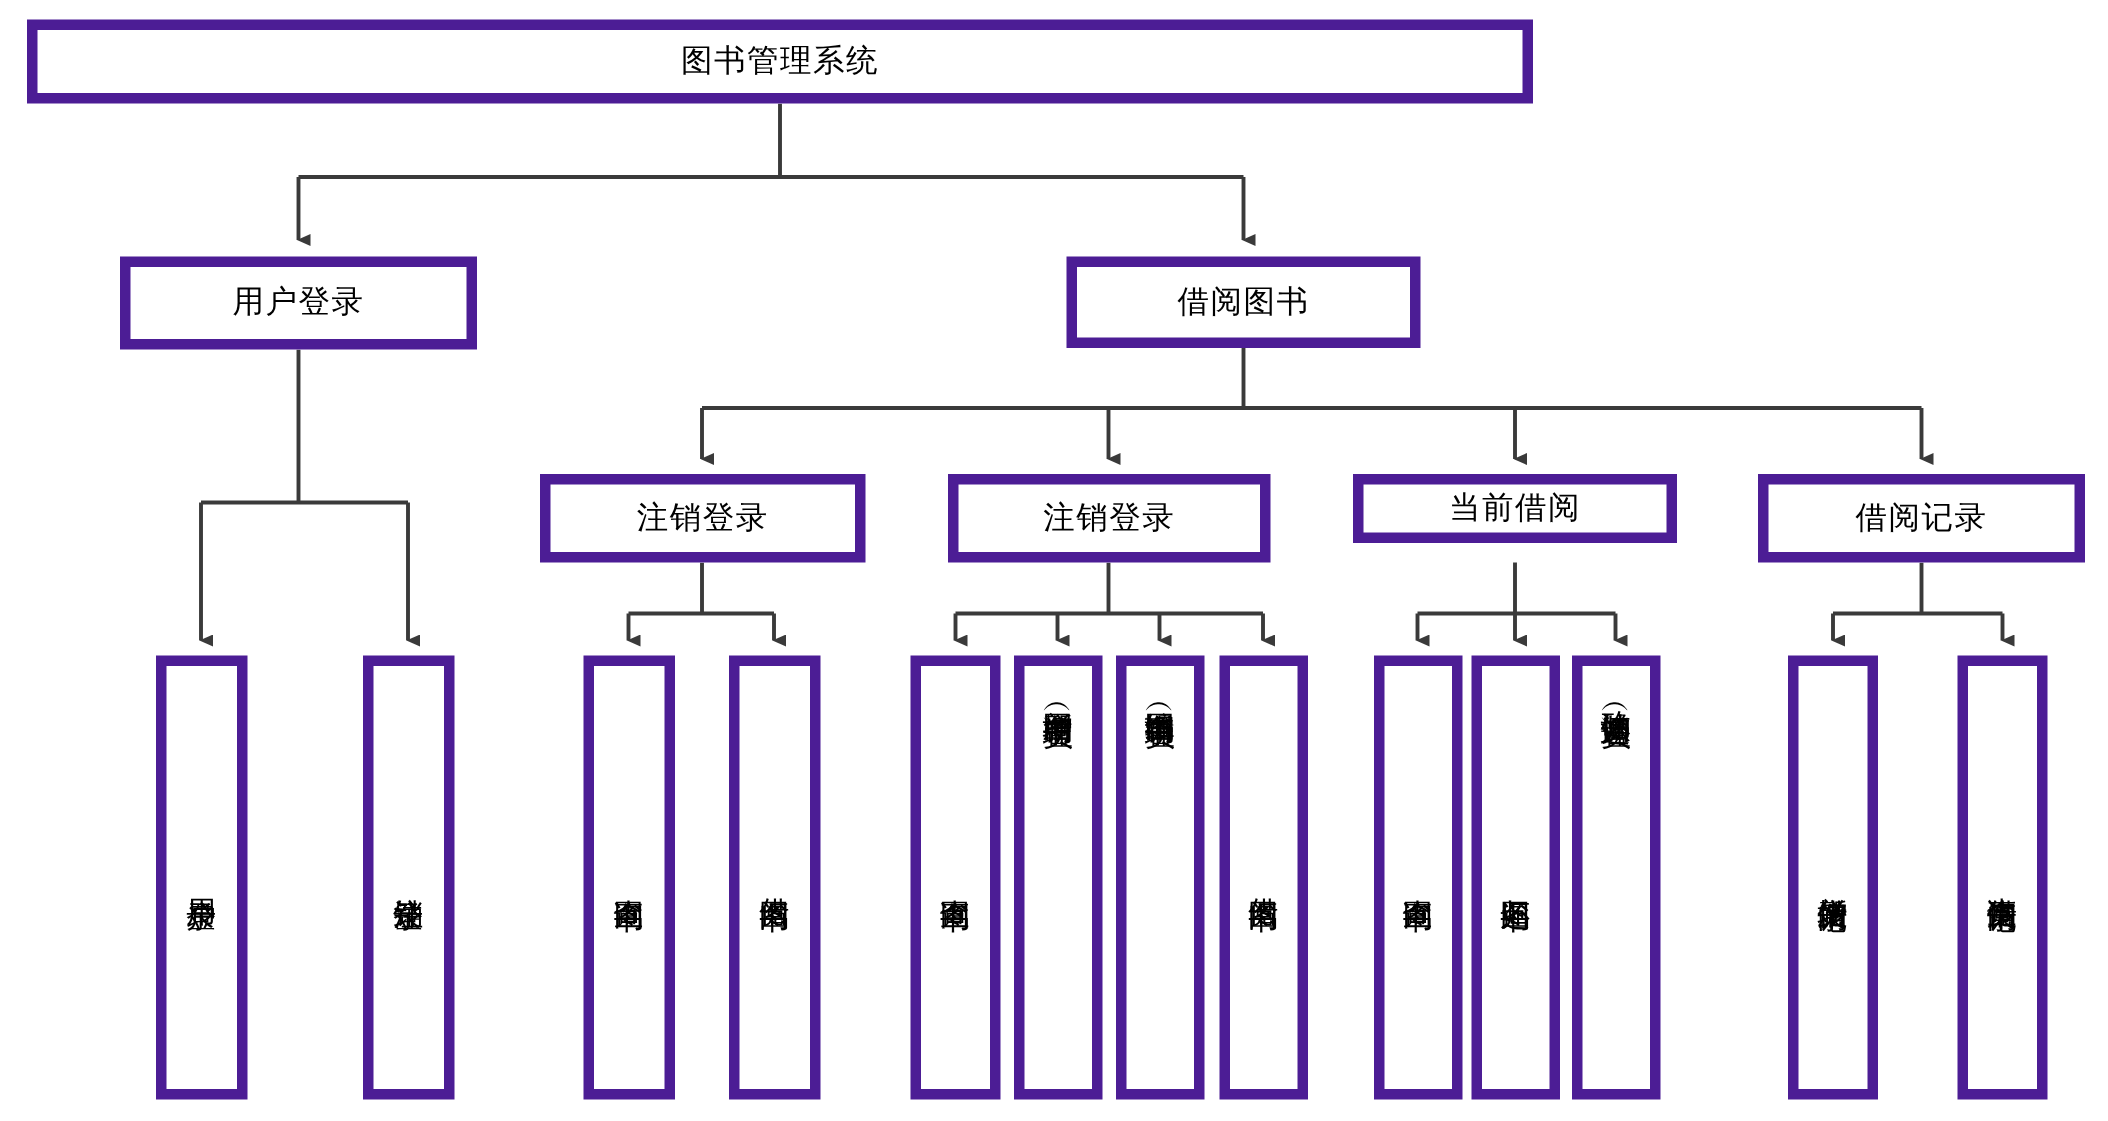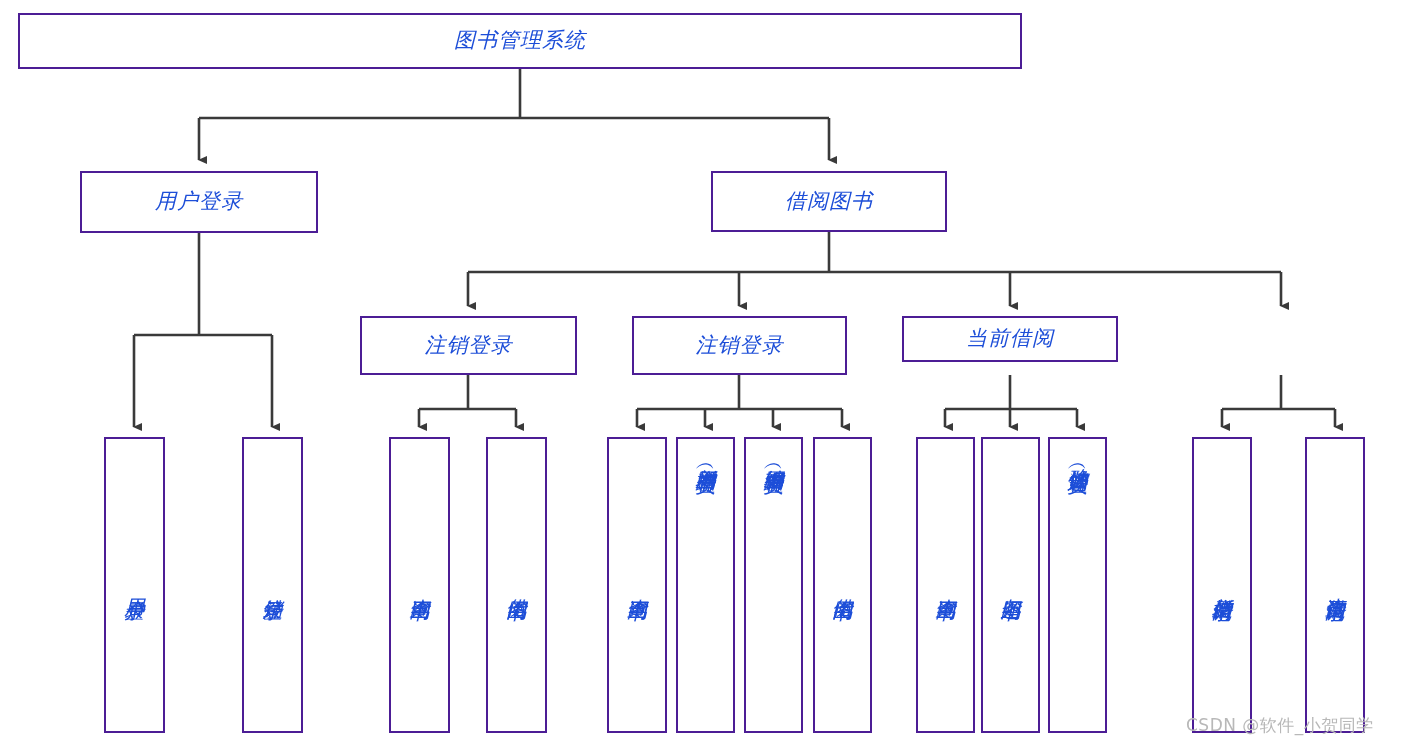--- a/index.html
+++ b/index.html
@@ -22,27 +22,26 @@
   #edge-layer {
     position: absolute;
     left: 0;
     top: 0;
     width: 1405px;
     height: 747px;
   }
   .node {
     position: absolute;
     box-sizing: border-box;
-    border: 2px solid #4c1d95;
+    border: 7px solid #4c1d95;
     background: #ffffff;
     display: flex;
     align-items: center;
     justify-content: center;
-    color: #1d4ed8;
-    font-style: italic;
+    color: #000000;
   }
   .node-h {
     font-size: 21px;
     letter-spacing: 1px;
     line-height: 1.1;
     white-space: nowrap;
   }
   .node-v {
     font-size: 20px;
     letter-spacing: 1px;
@@ -123,34 +122,34 @@
   </svg>
 
   <div class="node node-h" style="left:18px; top:13px; width:1004px; height:56px;">图书管理系统</div>
 
   <div class="node node-h" style="left:80px; top:171px; width:238px; height:62px;">用户登录</div>
   <div class="node node-h" style="left:711px; top:171px; width:236px; height:61px;">借阅图书</div>
 
   <div class="node node-h" style="left:360px; top:316px; width:217px; height:59px;">注销登录</div>
   <div class="node node-h" style="left:632px; top:316px; width:215px; height:59px;">注销登录</div>
   <div class="node node-h" style="left:902px; top:316px; width:216px; height:46px;">当前借阅</div>
+  <div class="node node-h" style="left:1172px; top:316px; width:218px; height:59px;">借阅记录</div>
 
   <div class="node node-v center-v" style="left:104px; top:437px; width:61px; height:296px;">用户登录</div>
   <div class="node node-v center-v" style="left:242px; top:437px; width:61px; height:296px;">注销登录</div>
 
   <div class="node node-v center-v" style="left:389px; top:437px; width:61px; height:296px;">查询图书</div>
   <div class="node node-v center-v" style="left:486px; top:437px; width:61px; height:296px;">借阅图书</div>
 
   <div class="node node-v center-v" style="left:607px; top:437px; width:60px; height:296px;">查询图书</div>
   <div class="node node-v" style="left:676px; top:437px; width:59px; height:296px;">新增图书（管理员）</div>
   <div class="node node-v" style="left:744px; top:437px; width:59px; height:296px;">编辑图书（管理员）</div>
   <div class="node node-v center-v" style="left:813px; top:437px; width:59px; height:296px;">借阅图书</div>
 
   <div class="node node-v center-v" style="left:916px; top:437px; width:59px; height:296px;">查询图书</div>
   <div class="node node-v center-v" style="left:981px; top:437px; width:59px; height:296px;">归还图书</div>
   <div class="node node-v" style="left:1048px; top:437px; width:59px; height:296px;">确认归还（管理员）</div>
 
   <div class="node node-v center-v" style="left:1192px; top:437px; width:60px; height:296px;">新增借阅记录</div>
   <div class="node node-v center-v" style="left:1305px; top:437px; width:60px; height:296px;">查询借阅记录</div>
 
-  <div id="watermark">CSDN @软件_小贺同学</div>
 
 </div>
 
 </body></html>

